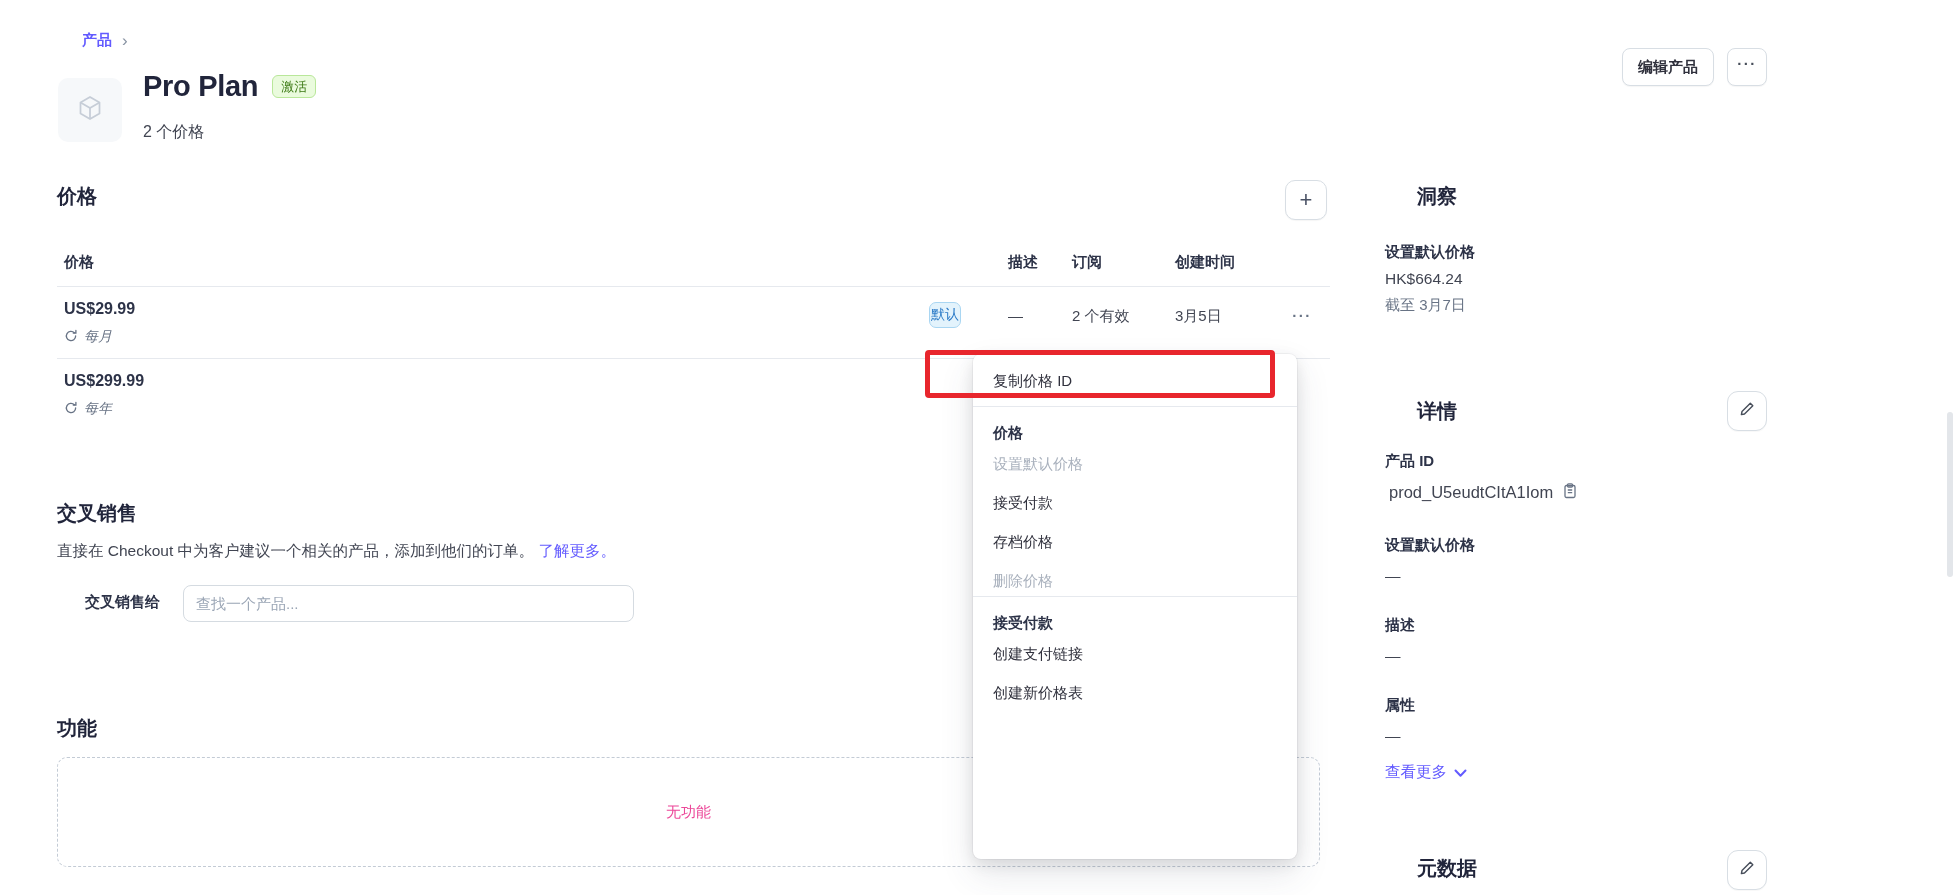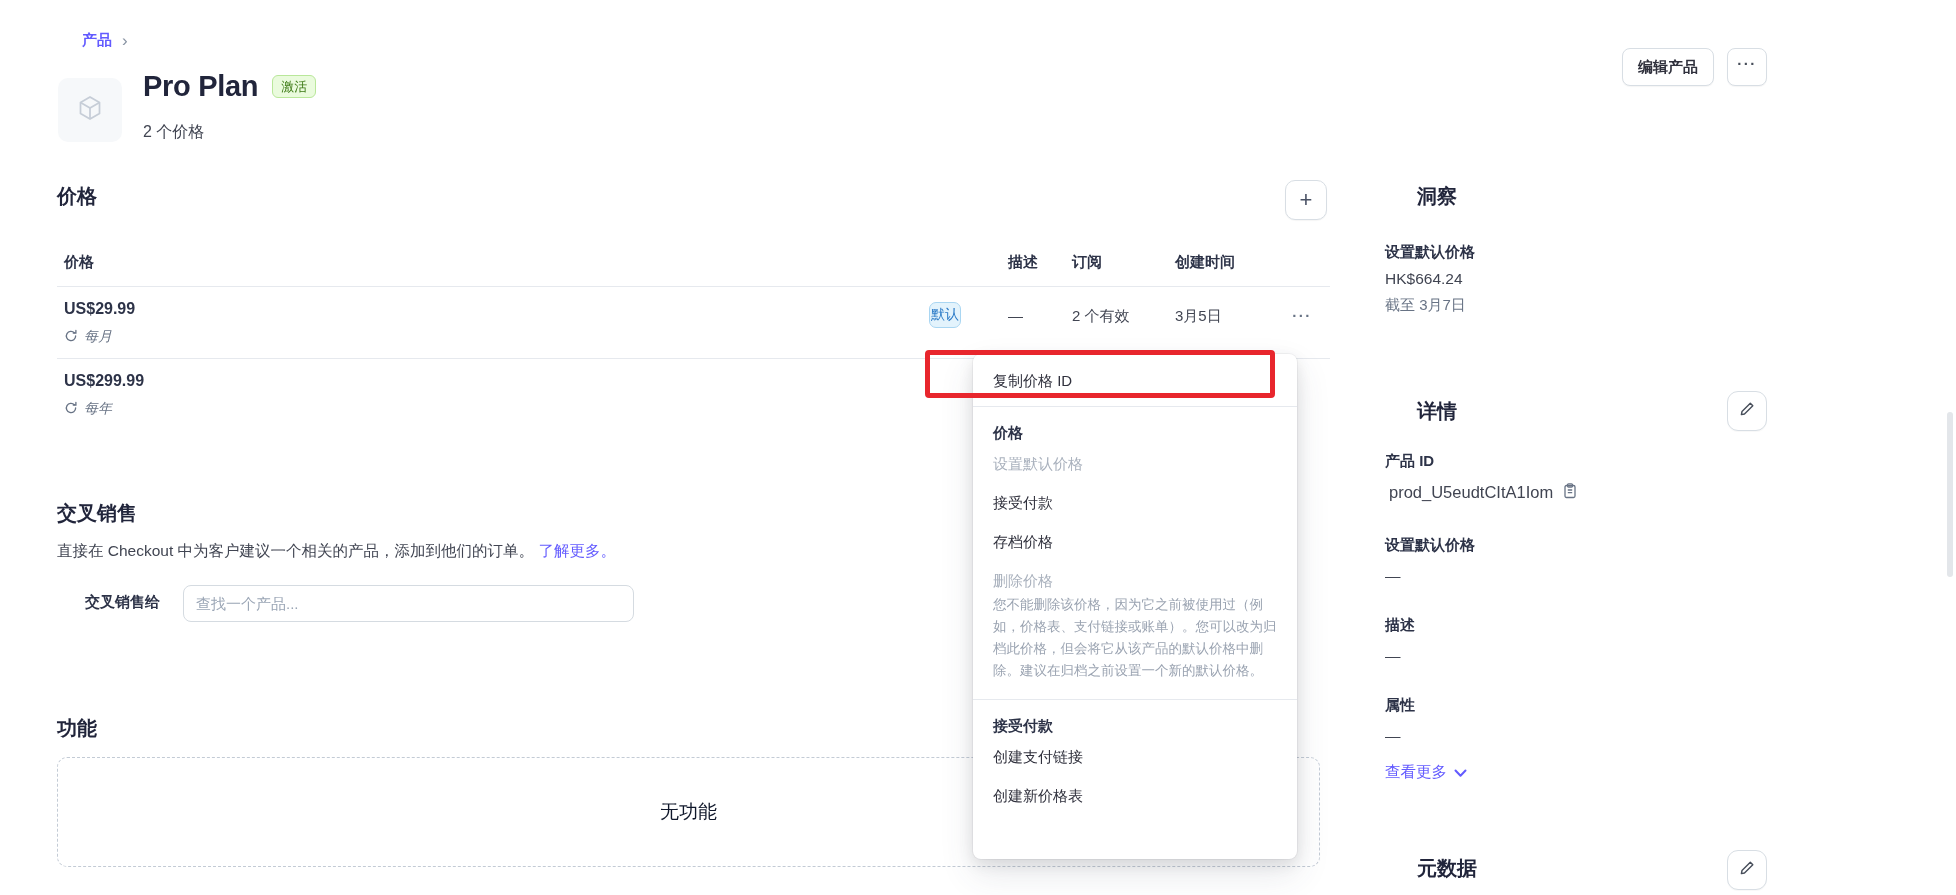--- a/index.html
+++ b/index.html
@@ -44,21 +44,21 @@
   
   .t-cross { left:57px; top:500px; }
   .cross-desc { position:absolute; left:57px; top:541px; font-size:15.5px; color:#414552; }
   .link { color:#635bff; cursor:pointer; }
   .cross-label { position:absolute; left:57px; top:593px; font-size:15px; font-weight:700; color:#2d3348;margin-left:28px; }
   .cross-input { position:absolute; left:183px; top:585px; width:451px; height:37px; border:1px solid #d5dbe1; border-radius:8px; padding:0 12px; font-size:15px; color:#30313d; outline:none; font-family:inherit; }
   .cross-input::placeholder { color:#9aa5b5; }
   
   .t-features { left:57px; top:715px; }
   .features-box { position:absolute; left:57px; top:757px; width:1263px; height:110px; border:1px dashed #c3cbd5; border-radius:10px; display:flex; align-items:center; justify-content:center; z-index:1; }
-  .features-empty { font-size:19px; color:#0f172a; }
+  .features-empty { font-size:15px; color:#ec4899; }
   
   .annotation { position:absolute; left:925px; top:350px; width:350px; height:48px; border:5px solid #e8262d; border-radius:4px; z-index:30; pointer-events:none; }
   
   .menu { position:absolute; left:973px; top:354px; width:324px; min-height:505px; background:#fff; border-radius:8px; z-index:20; padding:8px 0;
           box-shadow:0 0 0 1px rgba(48,49,61,.05), 0 15px 35px rgba(60,66,87,.12), 0 5px 15px rgba(0,0,0,.10); }
   .menu-item { padding:10px 20px; font-size:15px; color:#30313d; cursor:pointer; }
   .menu-item.disabled { color:#a9b1bd; cursor:default; }
   .menu-item.tight { padding-bottom:0; }
   .menu-group { padding:12px 20px 2px; font-size:15px; font-weight:700; color:#2d3348; }
   .menu-divider { height:1px; background:#e6e9ee; margin:5px 0; }
@@ -177,21 +177,20 @@
   </div>
 
   <div class="menu">
     <div class="menu-item">复制价格 ID</div>
     <div class="menu-divider"></div>
     <div class="menu-group">价格</div>
     <div class="menu-item disabled">设置默认价格</div>
     <div class="menu-item">接受付款</div>
     <div class="menu-item">存档价格</div>
     <div class="menu-item disabled tight">删除价格</div>
-    <div class="menu-note">您不能删除该价格，因为它之前被使用过（例如，价格表、支付链接或账单）。您可以改为归档此价格，但会将它从该产品的默认价格中删除。建议在归档之前设置一个新的默认价格。</div>
     <div class="menu-divider"></div>
     <div class="menu-group">接受付款</div>
     <div class="menu-item">创建支付链接</div>
     <div class="menu-item">创建新价格表</div>
   </div>
 
   <div class="annotation"></div>
 
   <div class="sb sb-h sb-insights">洞察</div>
   <div class="sb sb-mrr-label">设置默认价格</div>

